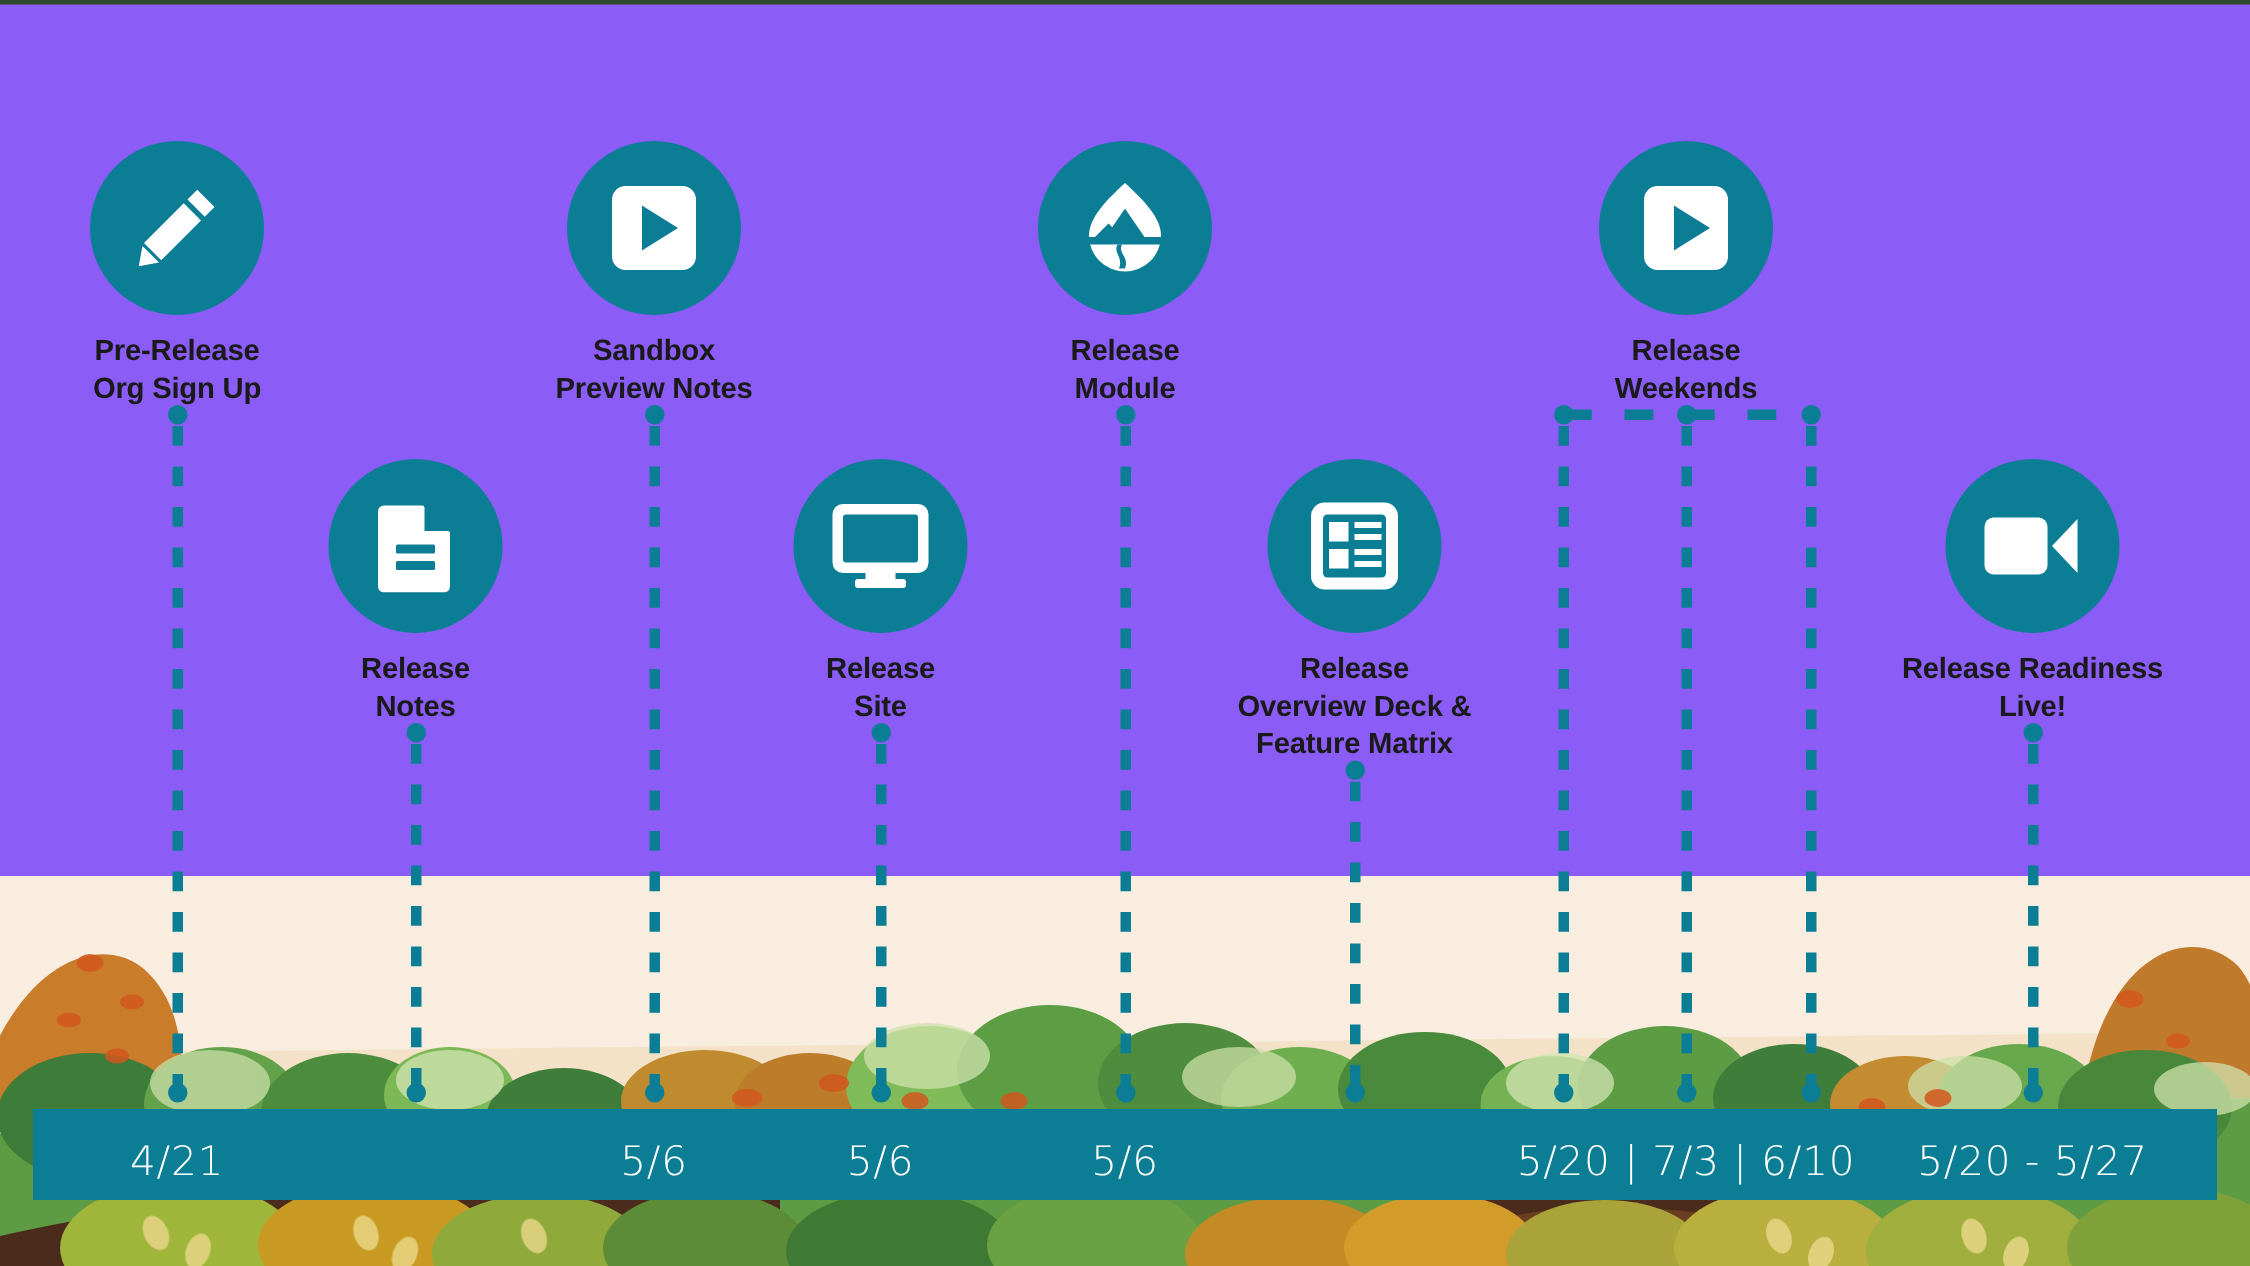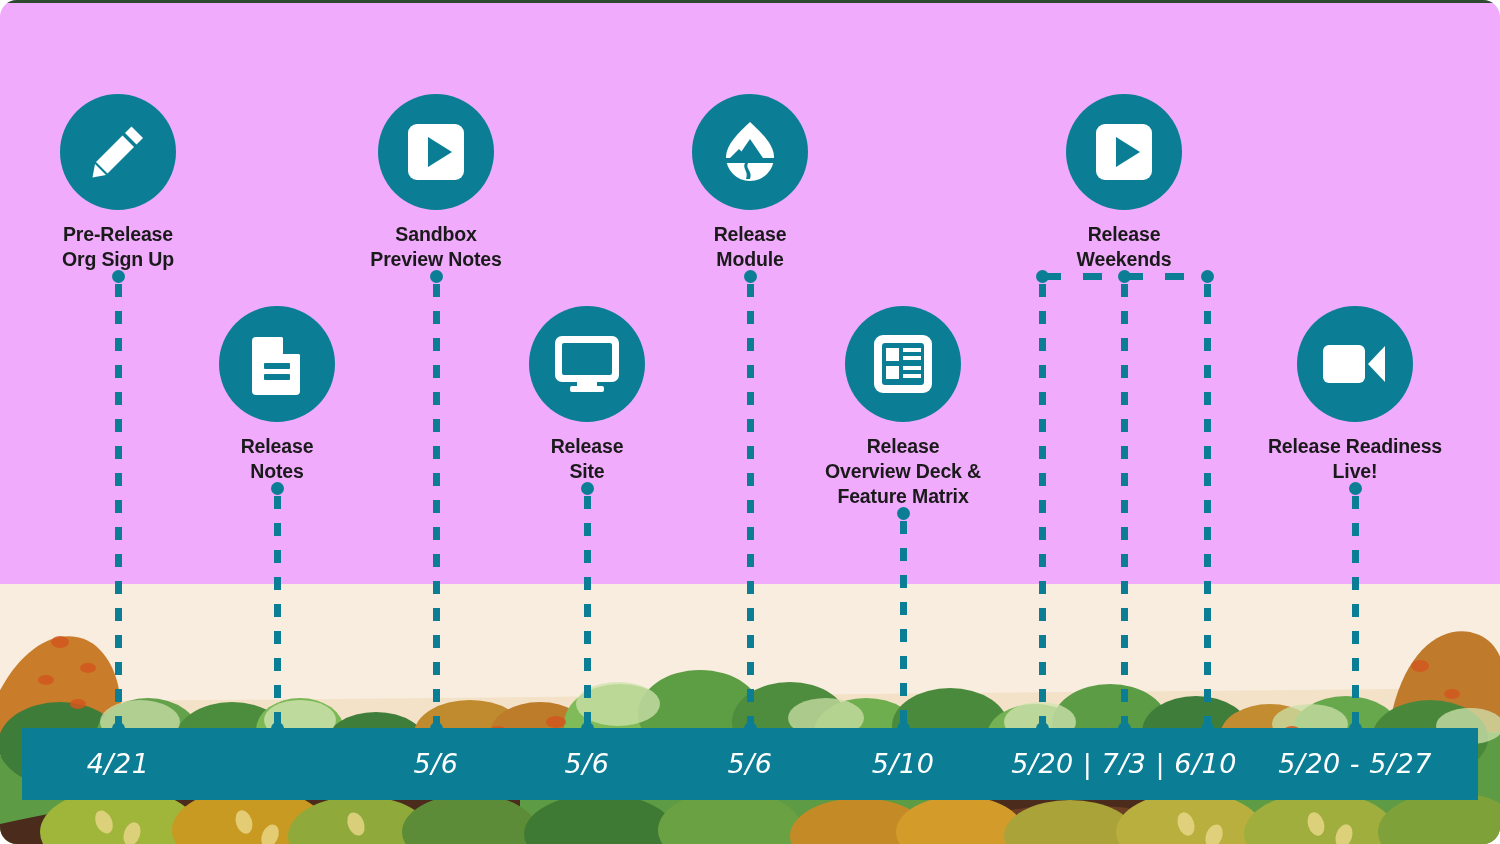--- a/index.html
+++ b/index.html
@@ -5,23 +5,22 @@
 <style>
   * { box-sizing: border-box; margin: 0; padding: 0; }
   html, body {
     width: 1500px; height: 844px;
     overflow: hidden;
     font-family: "Liberation Sans", sans-serif;
   }
   #stage {
     position: relative;
     width: 1500px; height: 844px;
-    background: #f0abfc;
+    background: #8b5cf6;
     overflow: hidden;
-    border-radius: 17px;
   }
   .topline {
     position: absolute; top: 0; left: 0;
     width: 1500px; height: 3px;
     background: #2E4A2E;
     z-index: 40;
   }
 
   
   #landscape {
@@ -80,24 +79,23 @@
     line-height: 1.28;
     color: #1A1A1A;
     letter-spacing: -0.15px;
     white-space: pre-line;
   }
 
   
   #datebar {
     position: absolute;
     left: 22px; bottom: 44px;
-    width: 1456px; height: 72px;
+    width: 1456px; height: 61px;
     background: #0B7E96;
     z-index: 20;
-    font-style: italic;
   }
   .date {
     position: absolute;
     top: 0; height: 72px;
     line-height: 72px;
     color: #FFFFFF;
     font-family: "DejaVu Sans", sans-serif;
     font-size: 27px;
     font-weight: 300;
     text-align: center;
@@ -341,18 +339,17 @@
         <div class="label">Release Readiness
 Live!</div>
       </div>
     </div>
 
   <div id="datebar">
       <div class="date" style="left: -54px; width: 300px;">4/21</div>
       <div class="date" style="left: 264px; width: 300px;">5/6</div>
       <div class="date" style="left: 415px; width: 300px;">5/6</div>
       <div class="date" style="left: 578px; width: 300px;">5/6</div>
-      <div class="date" style="left: 731px; width: 300px;">5/10</div>
       <div class="date" style="left: 952px; width: 300px;">5/20 | 7/3 | 6/10</div>
       <div class="date" style="left: 1183px; width: 300px;">5/20 - 5/27</div>
     </div>
 
 </div>
 
 </body></html>

